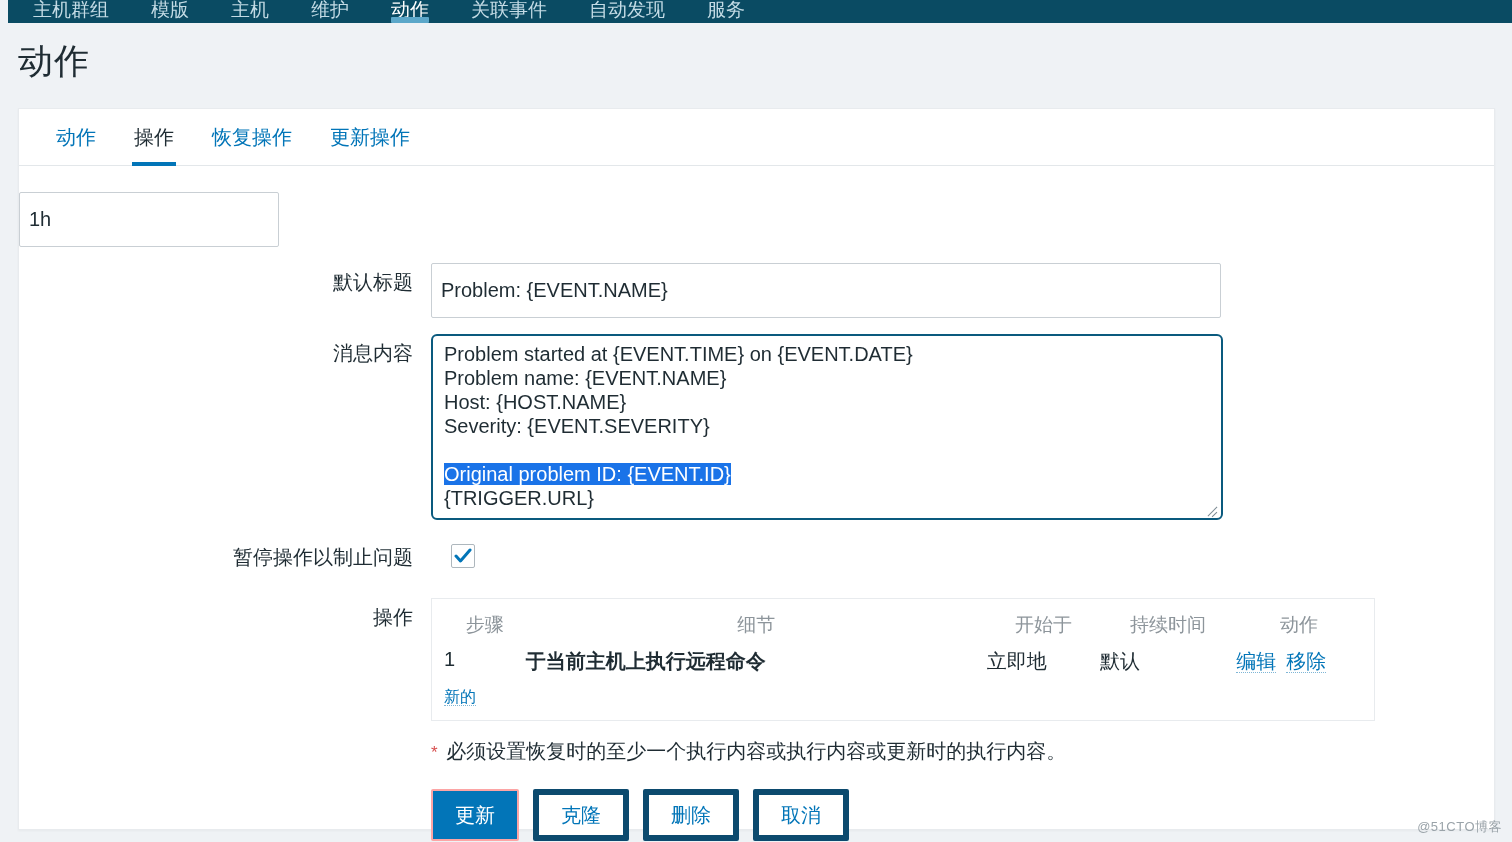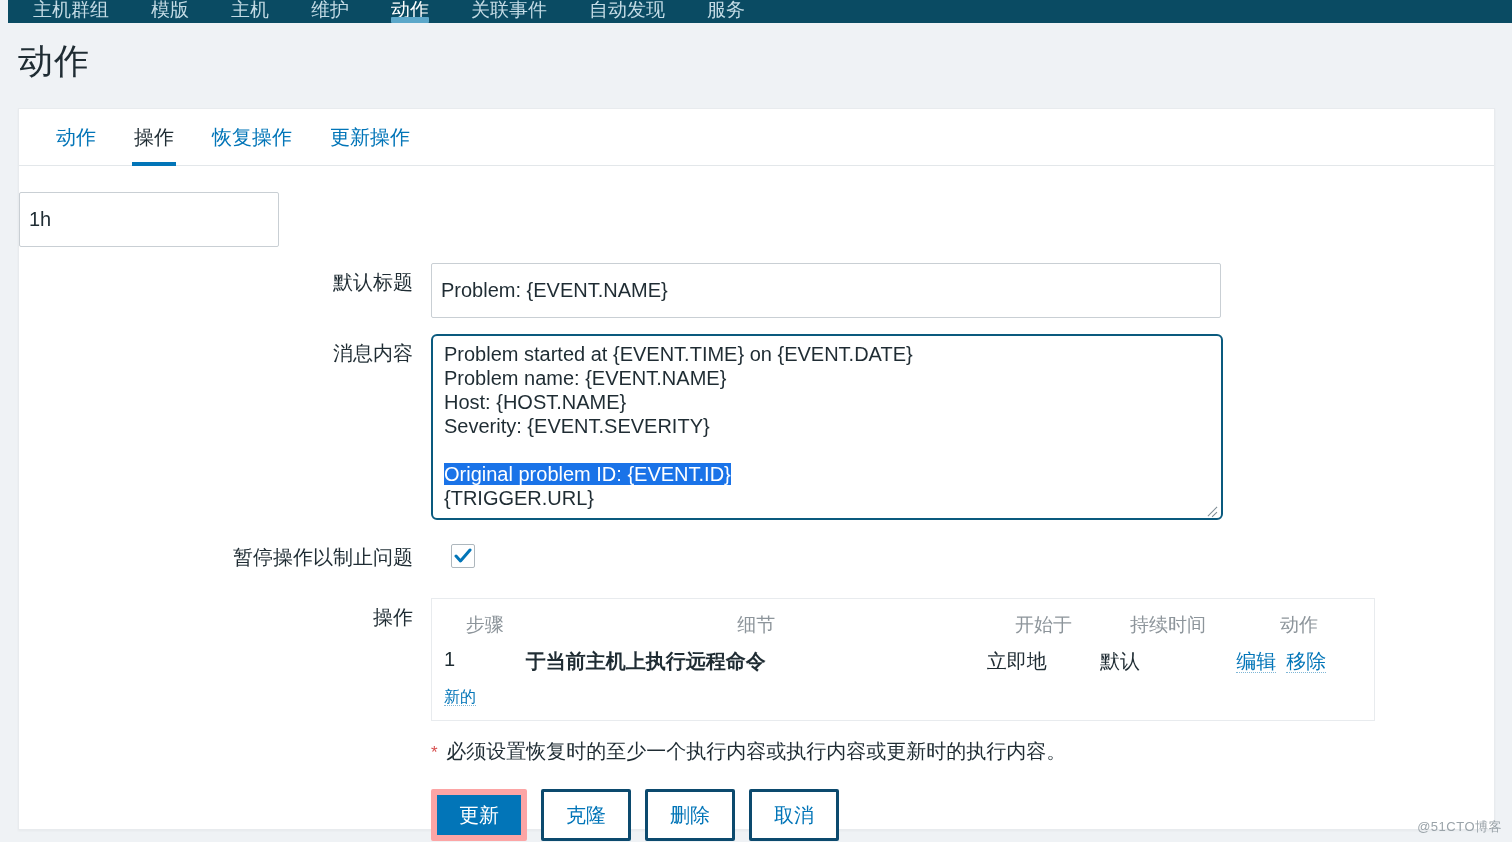--- a/index.html
+++ b/index.html
@@ -244,26 +244,26 @@
     padding: 7px 22px;
     border-radius: 2px;
     cursor: pointer;
     line-height: 26px;
     min-width: 82px;
     text-align: center;
   }
   .btn-primary {
     background: #0275b8;
     color: #ffffff;
-    border: 6px solid #fca5a5;
+    border: 2px solid #fca5a5;
   }
   .btn-ghost {
     background: #ffffff;
     color: #0275b8;
-    border: 3px solid #0c4a6e;
+    border: 6px solid #0c4a6e;
   }
 
   
   .watermark {
     position: absolute;
     right: 10px; bottom: 6px;
     font-size: 13px;
     color: #9aa3a9;
     letter-spacing: 0.5px;
   }

